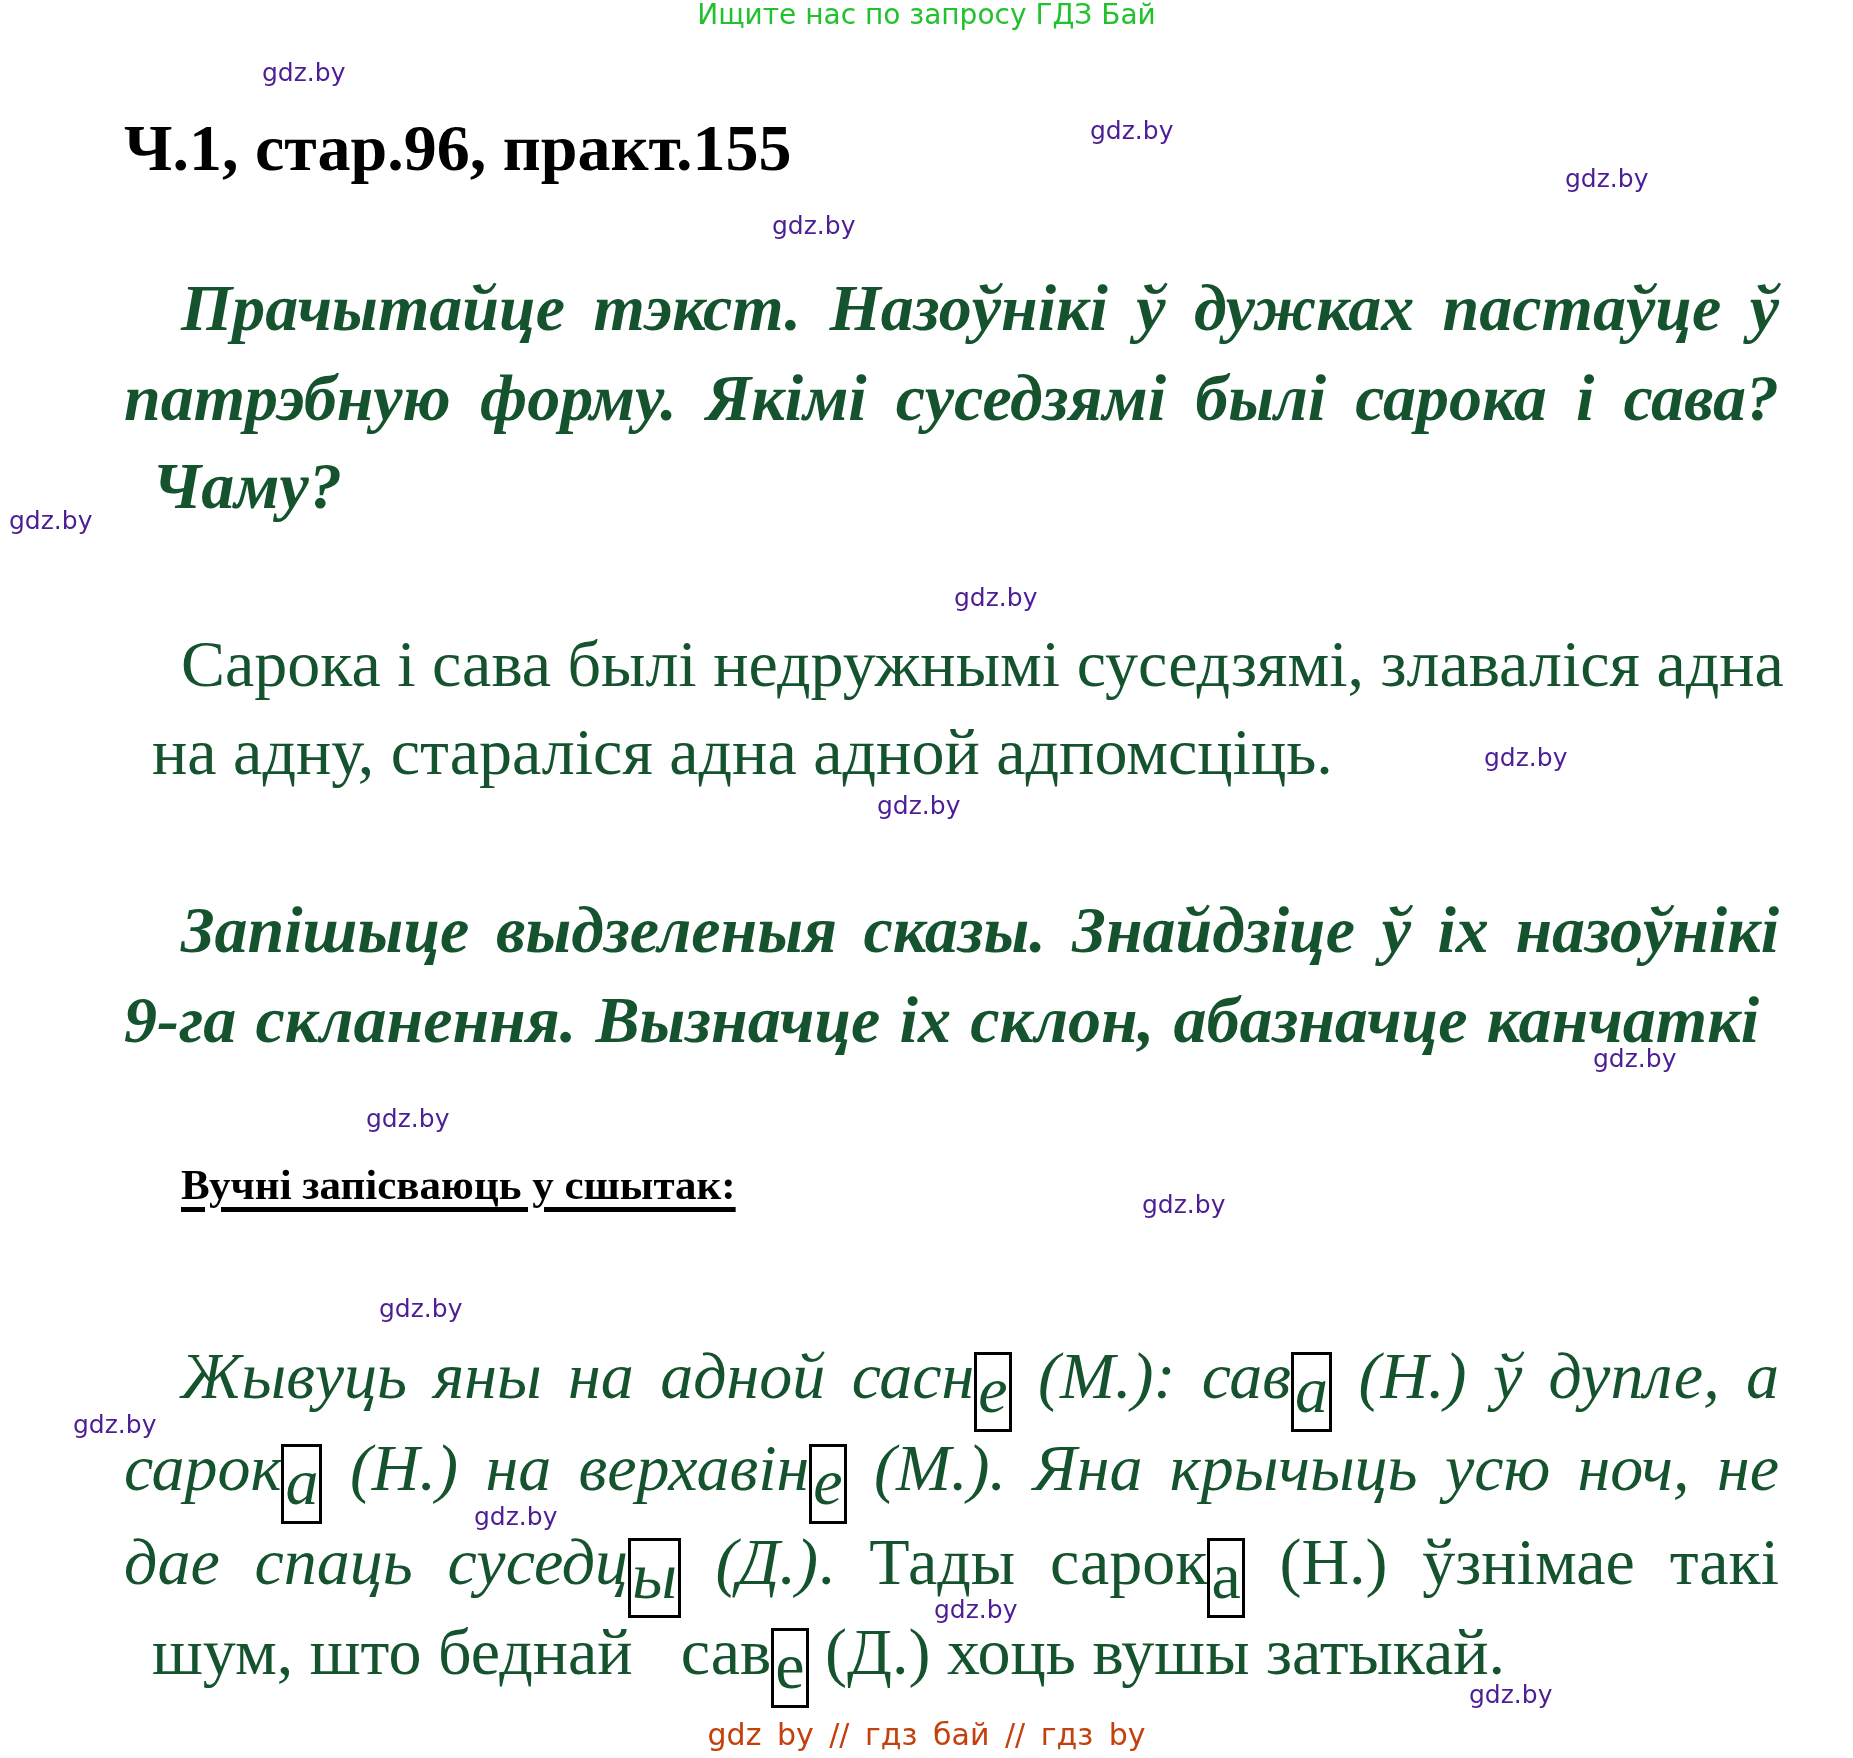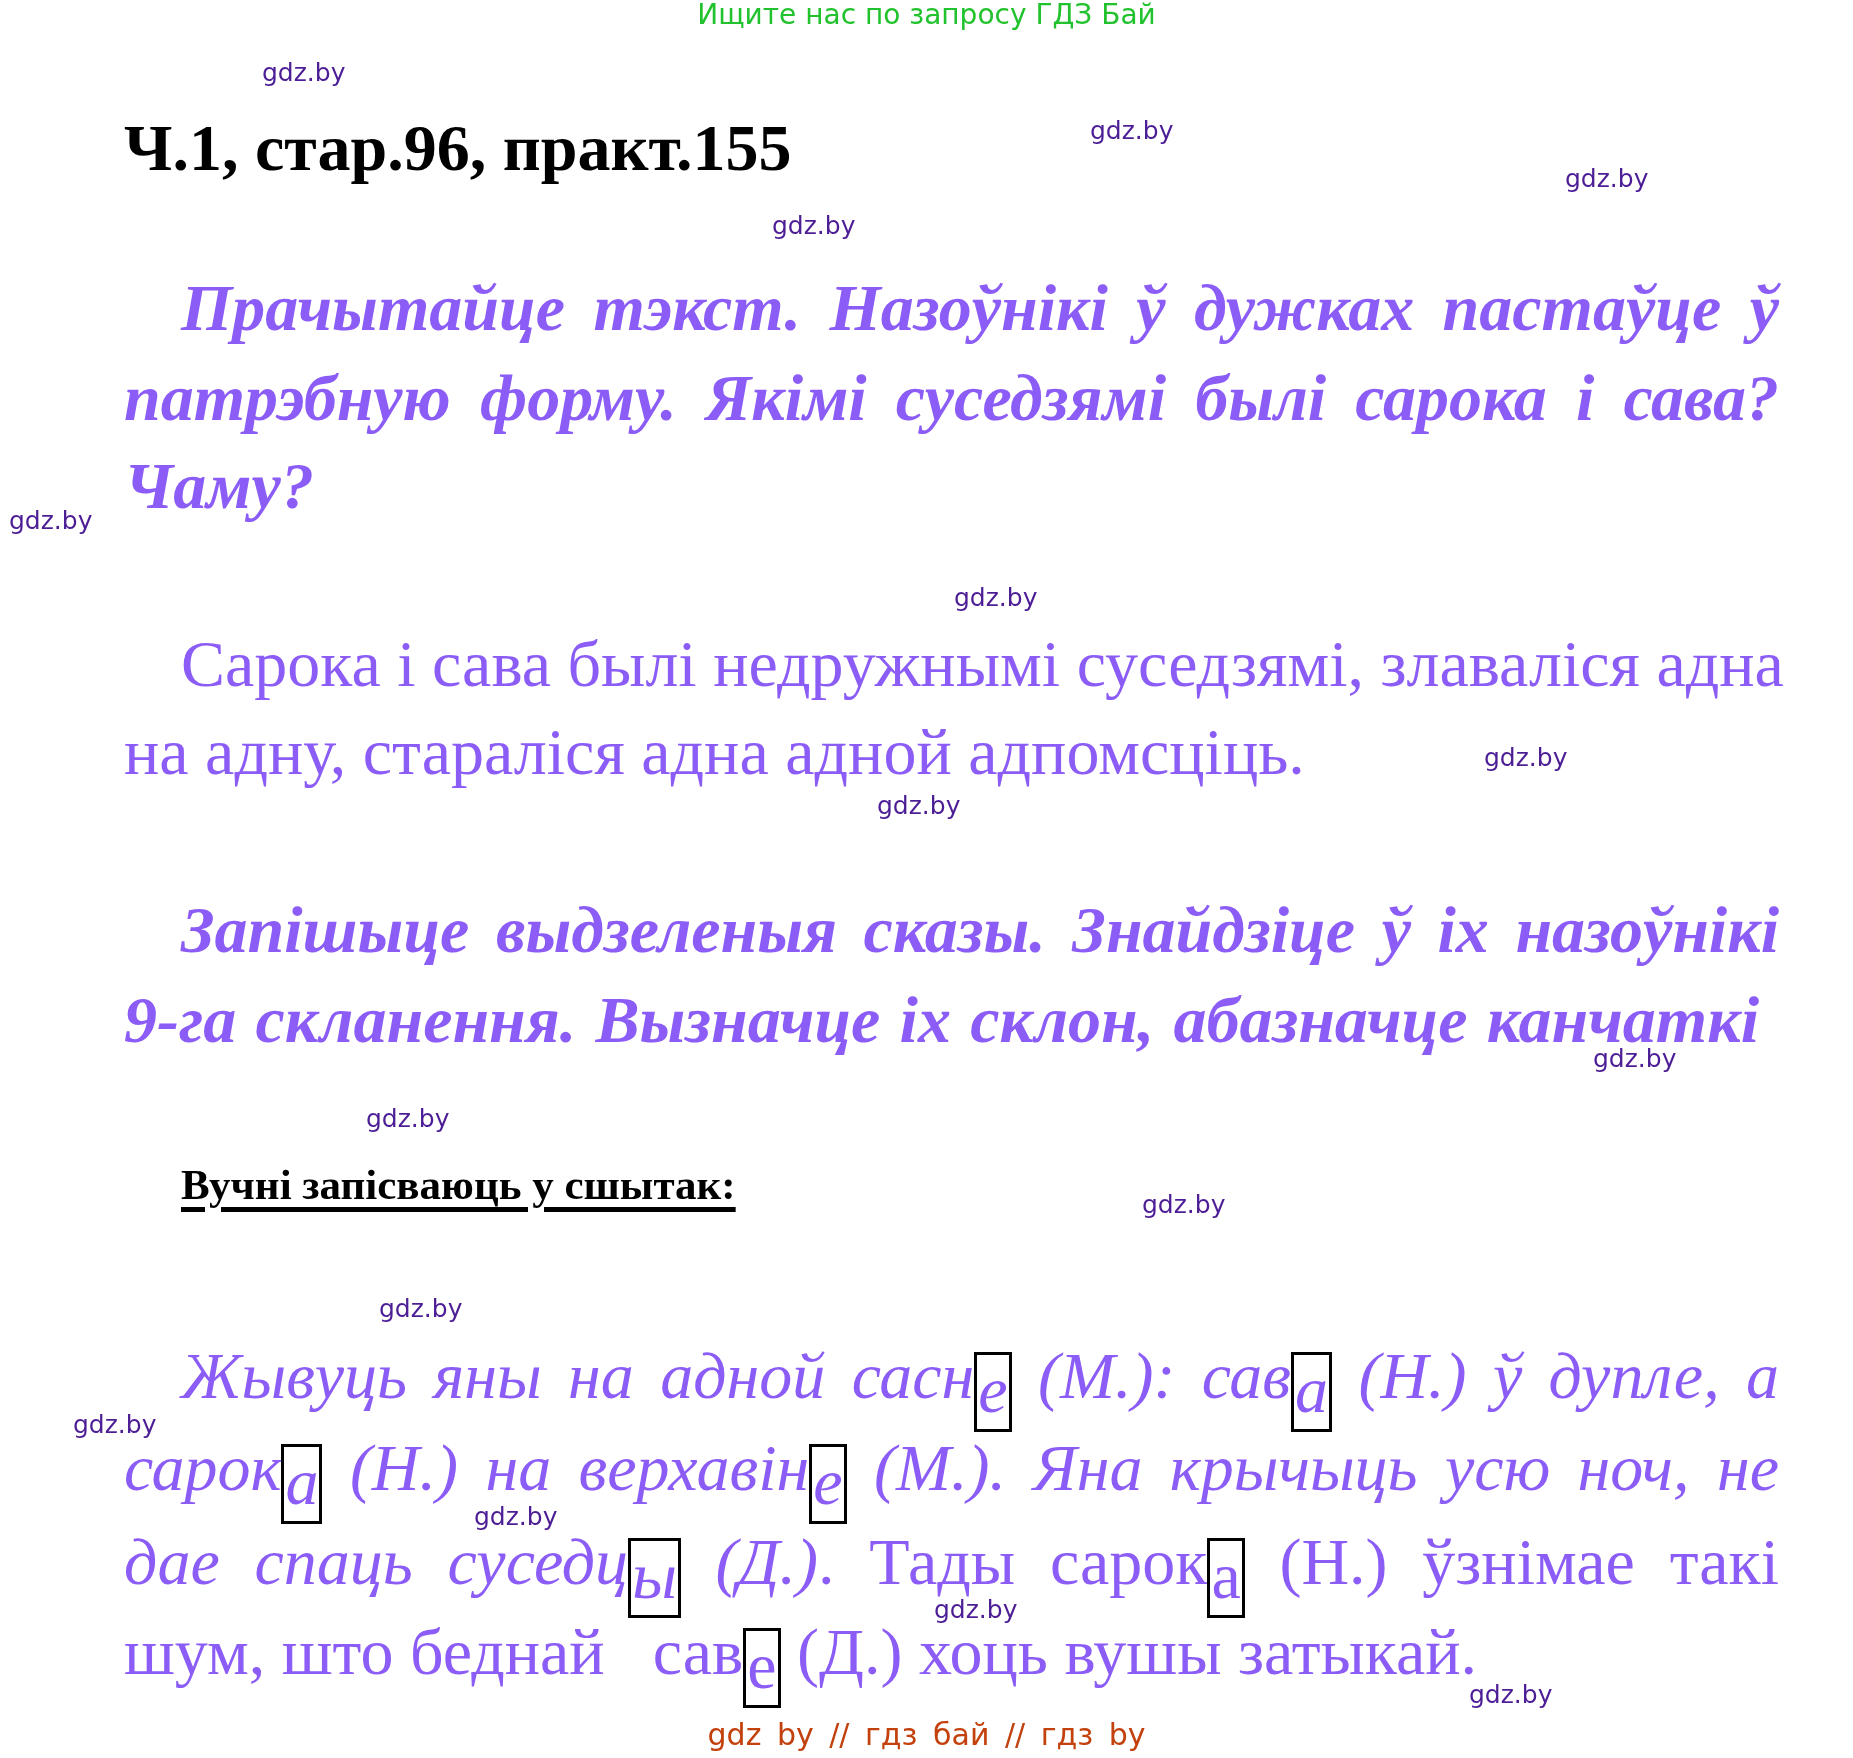--- a/index.html
+++ b/index.html
@@ -1,22 +1,22 @@
 <!DOCTYPE html>
 <html><head>
 <meta charset="utf-8">
 <style>
   html, body { margin:0; padding:0; background:#ffffff; }
   body { width:1853px; height:1758px; position:relative; overflow:hidden; }
   .abs { position:absolute; white-space:nowrap; }
   .promo { left:0; width:1853px; top:-2px; text-align:center; font-family:"DejaVu Sans", sans-serif; font-size:28px; line-height:34px; }
   .wm { font-family:"DejaVu Sans", sans-serif; font-size:25px; color:#4c1d95; line-height:30px; }
   .title { font-family:"Liberation Serif", serif; font-weight:bold; font-size:66px; line-height:70px; color:#000;margin-top:20px; }
-  .line { font-family:"Liberation Serif", serif; color:#8b5cf6; font-size:66px; line-height:80px; text-align:justify; text-align-last:justify; white-space:nowrap; }
-  .last { text-align-last:left; }
+  .line { font-family:"Liberation Serif", serif; color:#14532d; font-size:66px; line-height:80px; text-align:justify; text-align-last:justify; white-space:nowrap; }
+  .last { text-align-last:left;margin-left:28px; }
   .bi { font-weight:bold; font-style:italic; }
   .it { font-style:italic; }
   .up { font-style:normal; }
   .heading { font-family:"Liberation Serif", serif; font-weight:bold; font-size:43px; line-height:70px; color:#000; text-decoration:underline; text-decoration-thickness:5px; text-underline-offset:8px; }
   .box { display:inline-block; border:3px solid #000; line-height:70px; height:74px; vertical-align:-14px; padding:0 1px; }
   .gap { display:inline-block; }
   .footer { left:0; width:1853px; top:1717px; text-align:center; font-family:"DejaVu Sans", sans-serif; font-size:30px; line-height:36px; word-spacing:6px; }
 </style>
 </head>
 <body>

